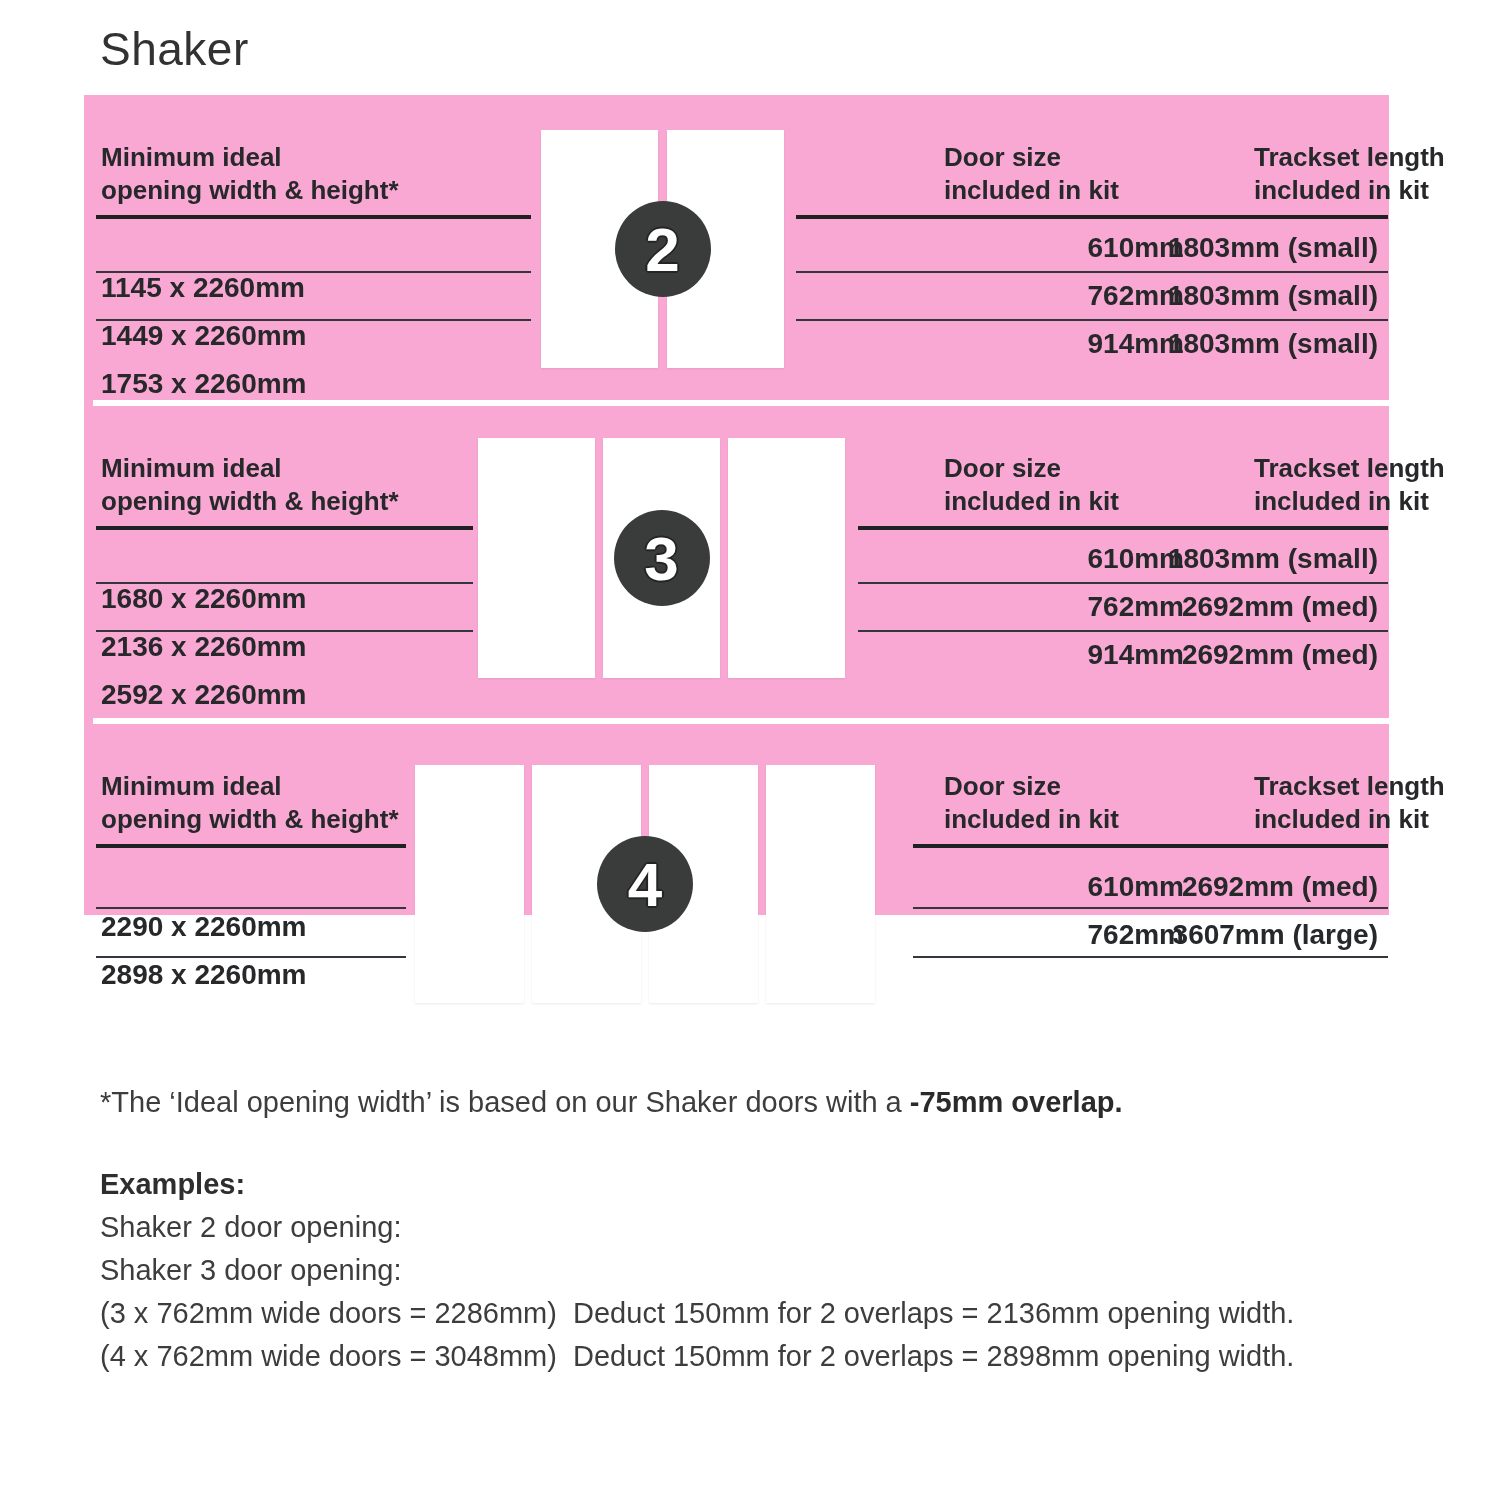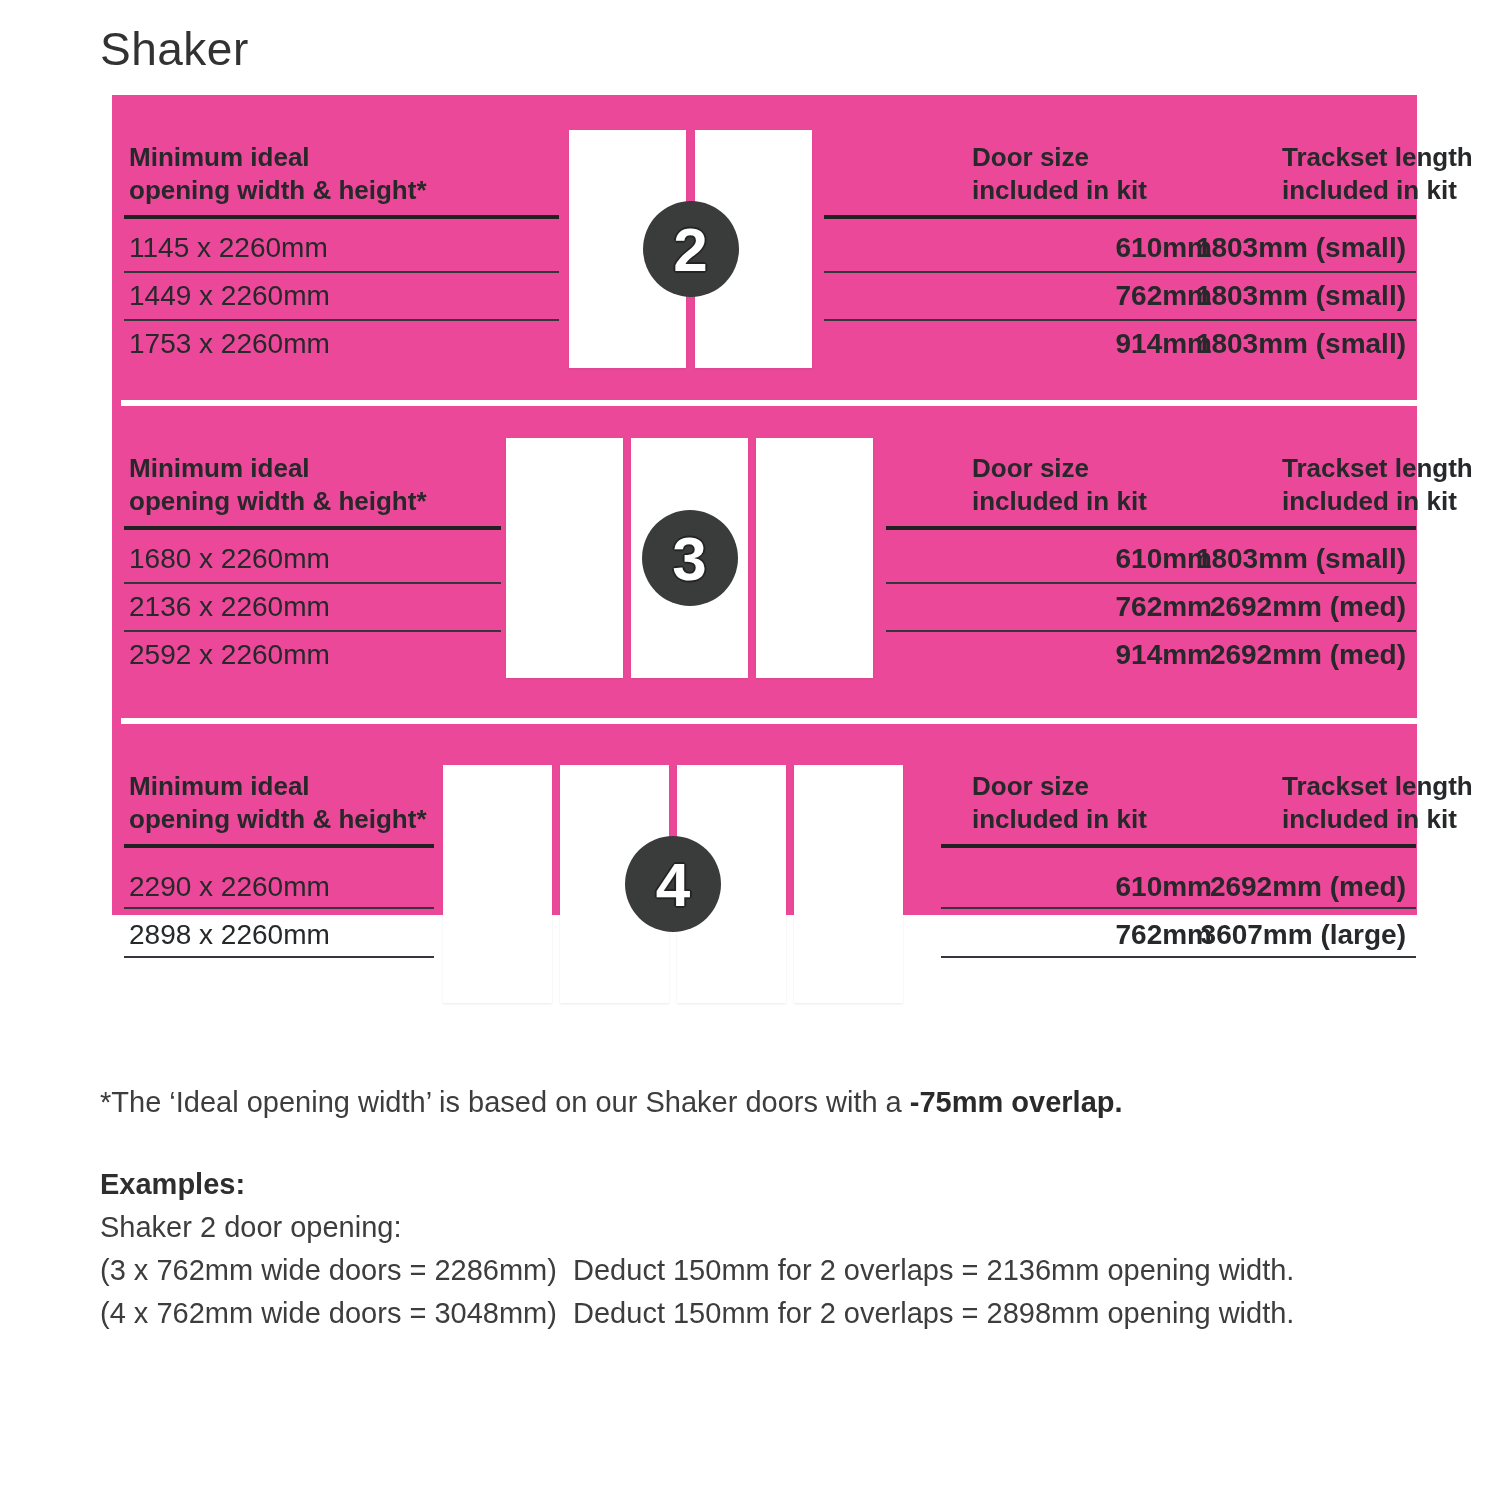--- a/index.html
+++ b/index.html
@@ -10,23 +10,23 @@
     color:#26282a;
   }
   .canvas { position:relative; width:1500px; height:1500px; overflow:hidden; background:#fff; }
 
   .title {
     position:absolute; left:100px; top:22px;
     font-size:46px; font-weight:400; color:#323232; letter-spacing:0.5px;
   }
 
   .panel {
-    position:absolute; left:112px; top:95px;
+    position:absolute; left:84px; top:95px;
     width:1305px; height:820px;
-    background:#ec4899;
+    background:#f9a8d4;
   }
 
   .sep { position:absolute; left:9px; right:0; height:6px; background:#ffffff; }
   .sep1 { top:305px; }
   .sep2 { top:623px; }
 
   .sec { position:absolute; left:0; right:0; }
   .sec.s1 { top:0;     height:305px; }
   .sec.s2 { top:311px; height:312px; }
   .sec.s3 { top:629px; height:319px; }
@@ -36,21 +36,21 @@
     position:absolute; left:17px; top:46px;
     font-size:26px; font-weight:700; line-height:33px; color:#26282a;
   }
   .lrule { position:absolute; left:12px; top:120px; height:4px; background:#1f2123; }
   .s1 .lrule { width:435px; }
   .s2 .lrule { width:377px; }
   .s3 .lrule { width:310px; }
 
   .lrow {
     position:absolute; left:17px;
-    font-size:28px; font-weight:400; line-height:34px; white-space:nowrap; color:#26282a;
+    font-size:28px; font-weight:700; line-height:34px; white-space:nowrap; color:#26282a;margin-top:40px;
   }
   .lline { position:absolute; left:12px; height:2px; background:#33373b; }
   .s1 .lline, .s2 .lline { width:435px; }
   .s2 .lline { width:377px; }
   .s3 .lline { width:310px; }
 
   .r1 { top:136px; } .r2 { top:184px; } .r3 { top:232px; }
   .l1 { top:176px; } .l2 { top:224px; }
   .s3 .r1 { top:146px; } .s3 .r2 { top:194px; }
   .s3 .l1 { top:183px; } .s3 .l2 { top:232px; }
@@ -243,17 +243,18 @@
       </div>
     </section>
 
   </div>
 
   <div class="footnote"><span>*The ‘Ideal opening width’ is based on our Shaker doors with a </span><b>-75mm overlap.</b></div>
 
   <div class="examples">
     <div class="ex-heading">Examples:</div>
     <div class="ex-label">Shaker 2 door opening:</div>
+    <div class="ex-label">Shaker 3 door opening:</div>
     <div class="ex-detail">(3 x 762mm wide doors = 2286mm)  Deduct 150mm for 2 overlaps = 2136mm opening width.</div>
     <div class="ex-detail">(4 x 762mm wide doors = 3048mm)  Deduct 150mm for 2 overlaps = 2898mm opening width.</div>
   </div>
 
 </div>
 
 </body></html>

